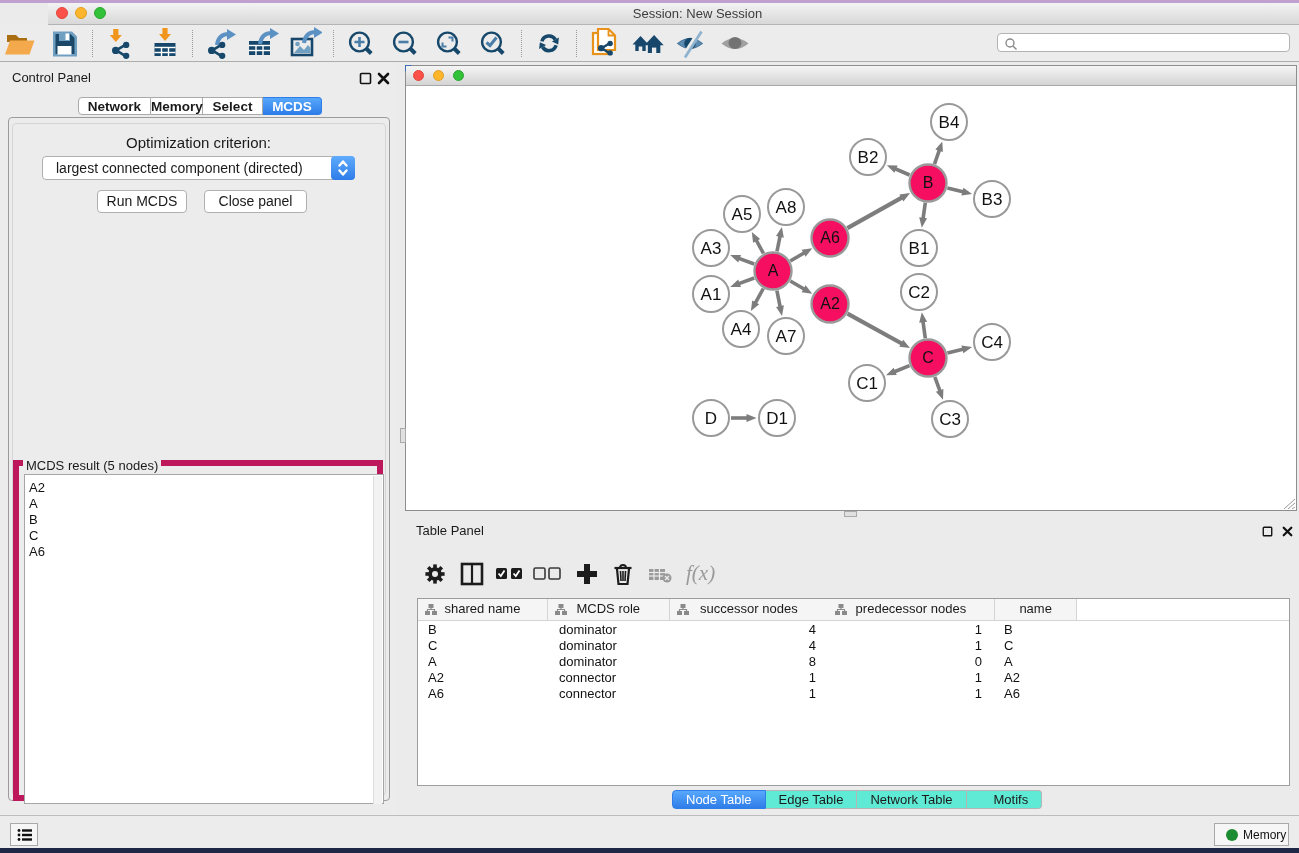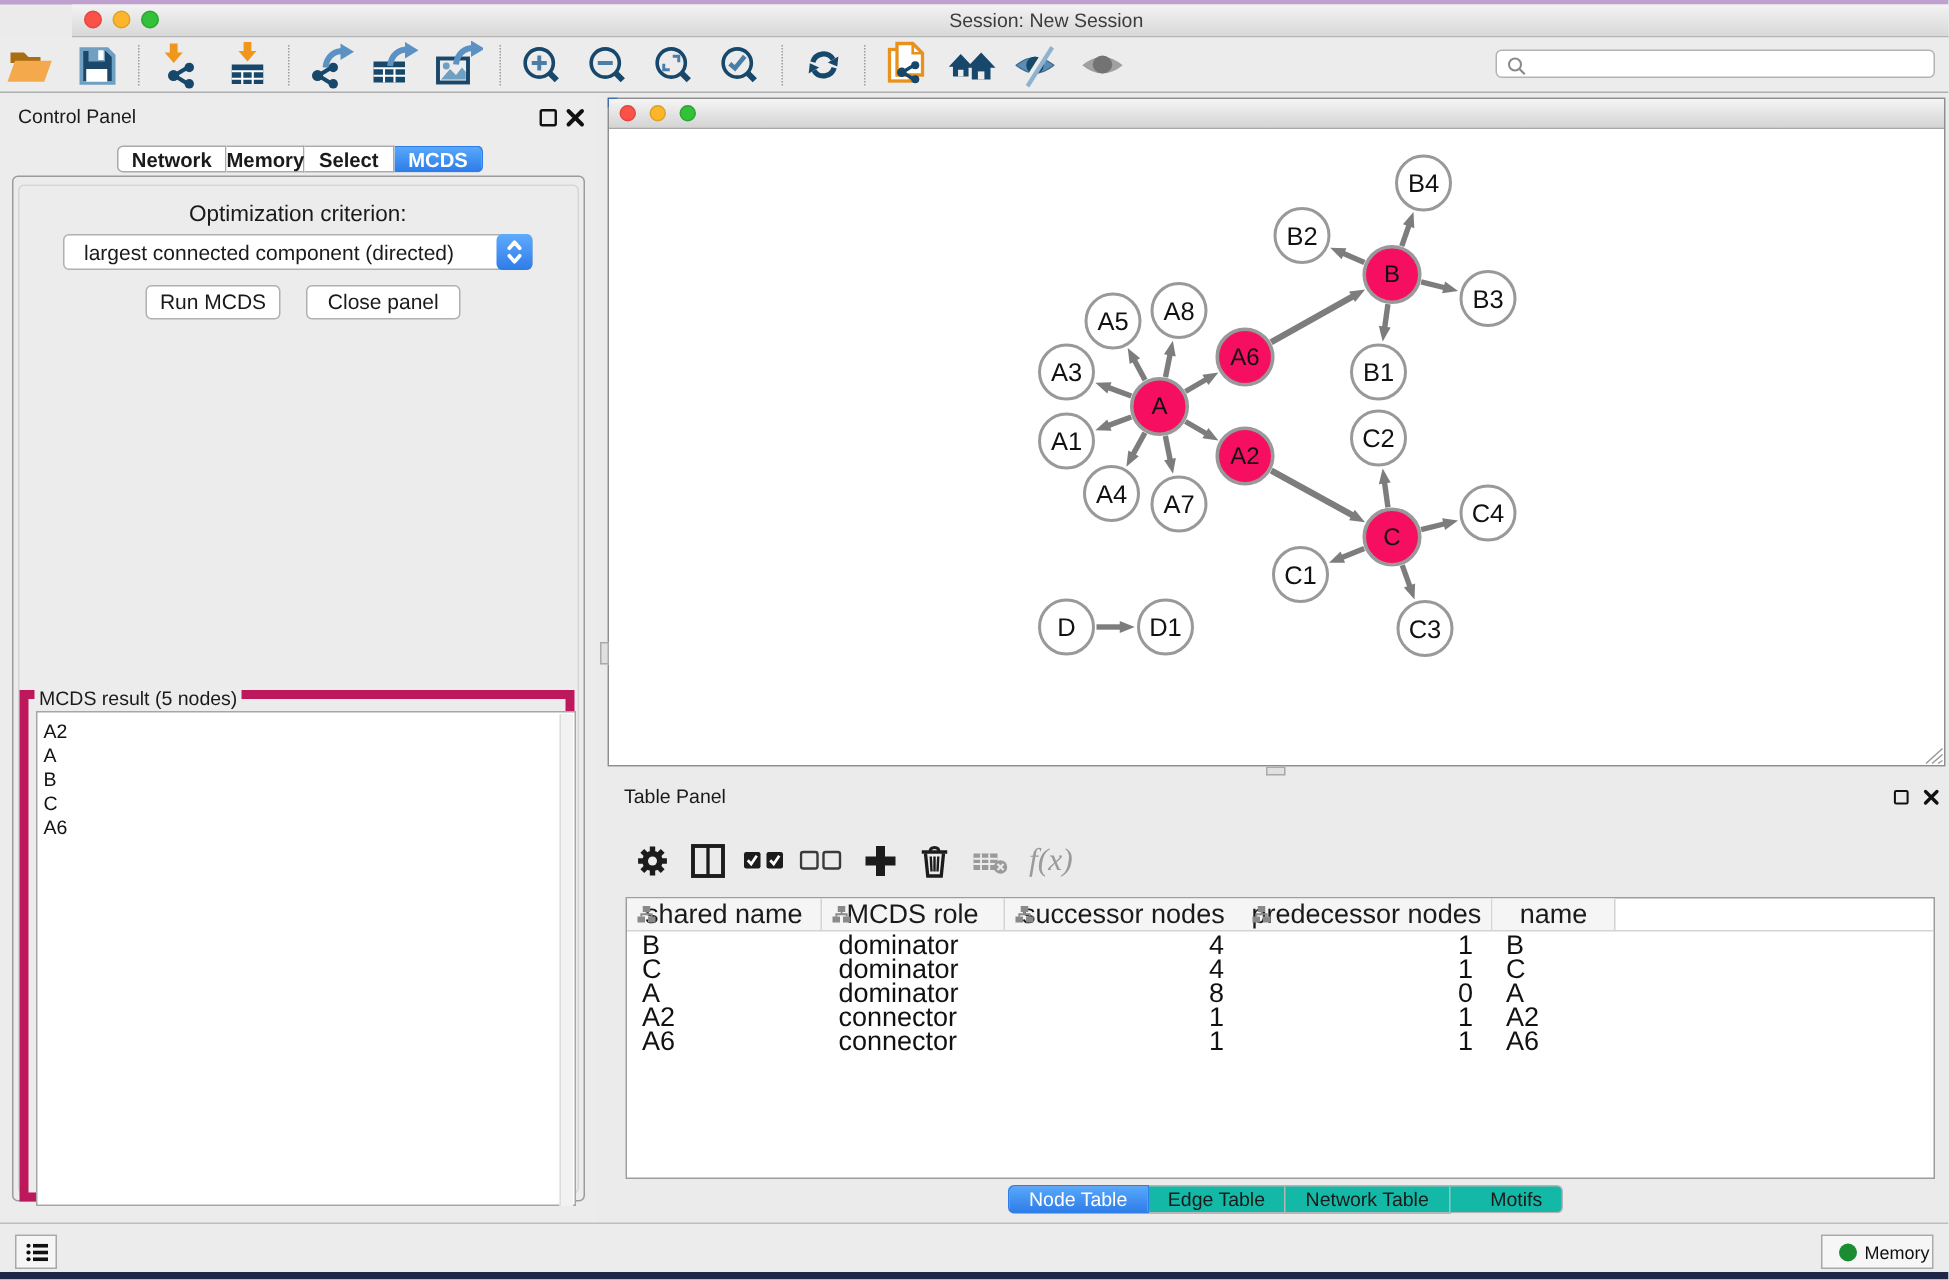--- a/index.html
+++ b/index.html
@@ -59,31 +59,31 @@
 #nettitle { left:0; top:0; width:890px; height:20px; background:linear-gradient(#f5f5f5,#d4d4d4); border-bottom:1px solid #a8a8a8; }
 #nettitle .title { width:100%; text-align:center; top:3px; font-size:13px; color:#2a2a2a; }
 .ntl { width:11px; height:11px; border-radius:50%; top:4px; }
 #ntl-r { left:7px;  background:#fb5148; border:1px solid #e2463d; }
 #ntl-y { left:27px; background:#fdb52c; border:1px solid #dfa023; }
 #ntl-g { left:47px; background:#32c138; border:1px solid #2aa630; }
 
 
 #tpanel { left:0; top:453px; width:902px; height:303px; }
 #tpanel .hdr { left:19px; top:8px; font-size:13px; color:#1a1a1a; }
-#ttable { left:20px; top:83px; width:873px; height:188px; background:#fff; border:1px solid #9d9d9d; font-size:18px; }
+#ttable { left:20px; top:83px; width:873px; height:188px; background:#fff; border:1px solid #9d9d9d; font-size:13px; }
 #thead { left:0; top:0; width:871px; height:21px; }
 .th { top:0; height:21px; background:#f5f5f5; border-right:1px solid #d4d4d4; text-align:center; line-height:20px; color:#1a1a1a; }
 #headline { left:0; top:21px; width:871px; height:1px; background:#d4d4d4; }
 .trow { left:0; width:871px; height:16px; line-height:16px; color:#111; }
 .tc { position:absolute; top:0; }
 
 
 #btabs { left:275px; top:275px; height:19px; }
 .btab { float:left; height:19px; line-height:18px; padding:0 13px; font-size:13px;
-  background:#14b8a6; border:1px solid #b5b5b5; border-left:none; color:#1a1a1a; }
+  background:#5eead4; border:1px solid #b5b5b5; border-left:none; color:#1a1a1a; }
 .btab.first { border-left:1px solid #2f7de8; border-radius:4px 0 0 4px; }
 .btab.last { border-radius:0 4px 4px 0;padding-left:27px; }
 .btab.sel { background:linear-gradient(#57a8fc,#2f7de8); color:#fff; border-color:#2f7de8; }
 
 
 #statusbar { left:0; top:815px; width:1299px; height:33px; background:#ececec; border-top:1px solid #bdbdbd; }
 #listbtn { left:10px; top:7px; width:28px; height:23px; background:#f6f6f6; border:1px solid #a9a9a9; }
 #membtn { left:1214px; top:7px; width:75px; height:23px; background:#f6f6f6; border:1px solid #a9a9a9;
   font-size:12px; color:#111; }
 #membtn .dot { left:11px; top:5px; width:12px; height:12px; border-radius:50%; background:#1c8c32; }

